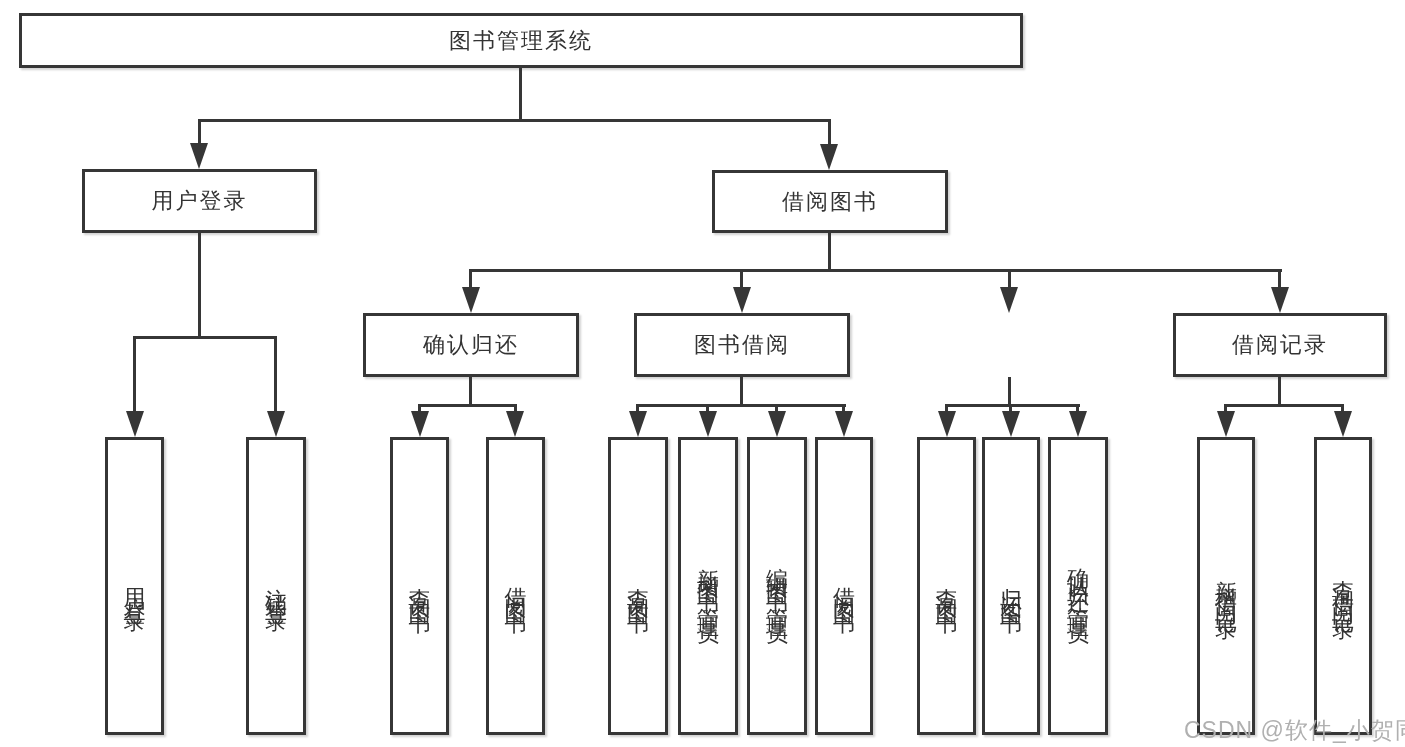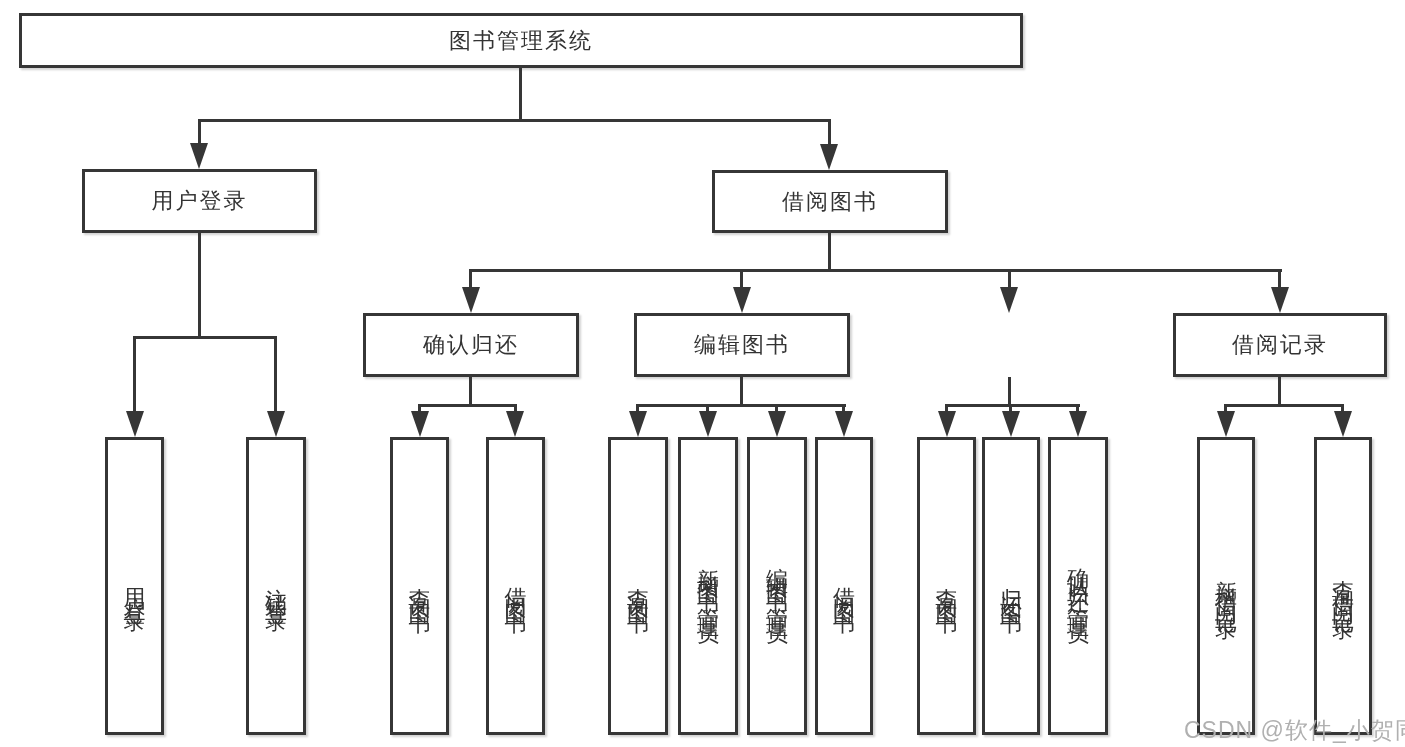--- a/index.html
+++ b/index.html
@@ -59,21 +59,21 @@
 <body>
 
 <div id="stage">
 
   <div class="box hbox" style="left:19px;top:13px;width:1004px;height:55px">图书管理系统</div>
 
   <div class="box hbox" style="left:82px;top:169px;width:235px;height:64px">用户登录</div>
   <div class="box hbox" style="left:712px;top:170px;width:236px;height:63px">借阅图书</div>
 
   <div class="box hbox" style="left:363px;top:313px;width:216px;height:64px">确认归还</div>
-  <div class="box hbox" style="left:634px;top:313px;width:216px;height:64px">编辑图书</div>
+  <div class="box hbox" style="left:634px;top:313px;width:216px;height:64px">图书借阅</div>
   <div class="box hbox" style="left:1173px;top:313px;width:214px;height:64px">借阅记录</div>
 
   <div class="box leaf" style="left:105px;top:437px;width:59px;height:298px">用户登录</div>
   <div class="box leaf" style="left:246px;top:437px;width:60px;height:298px">注销登录</div>
 
   <div class="box leaf" style="left:390px;top:437px;width:59px;height:298px">查询图书</div>
   <div class="box leaf" style="left:486px;top:437px;width:59px;height:298px">借阅图书</div>
 
   <div class="box leaf" style="left:608px;top:437px;width:60px;height:298px">查询图书</div>
   <div class="box leaf" style="left:678px;top:437px;width:60px;height:298px">新增图书（管理员）</div>

